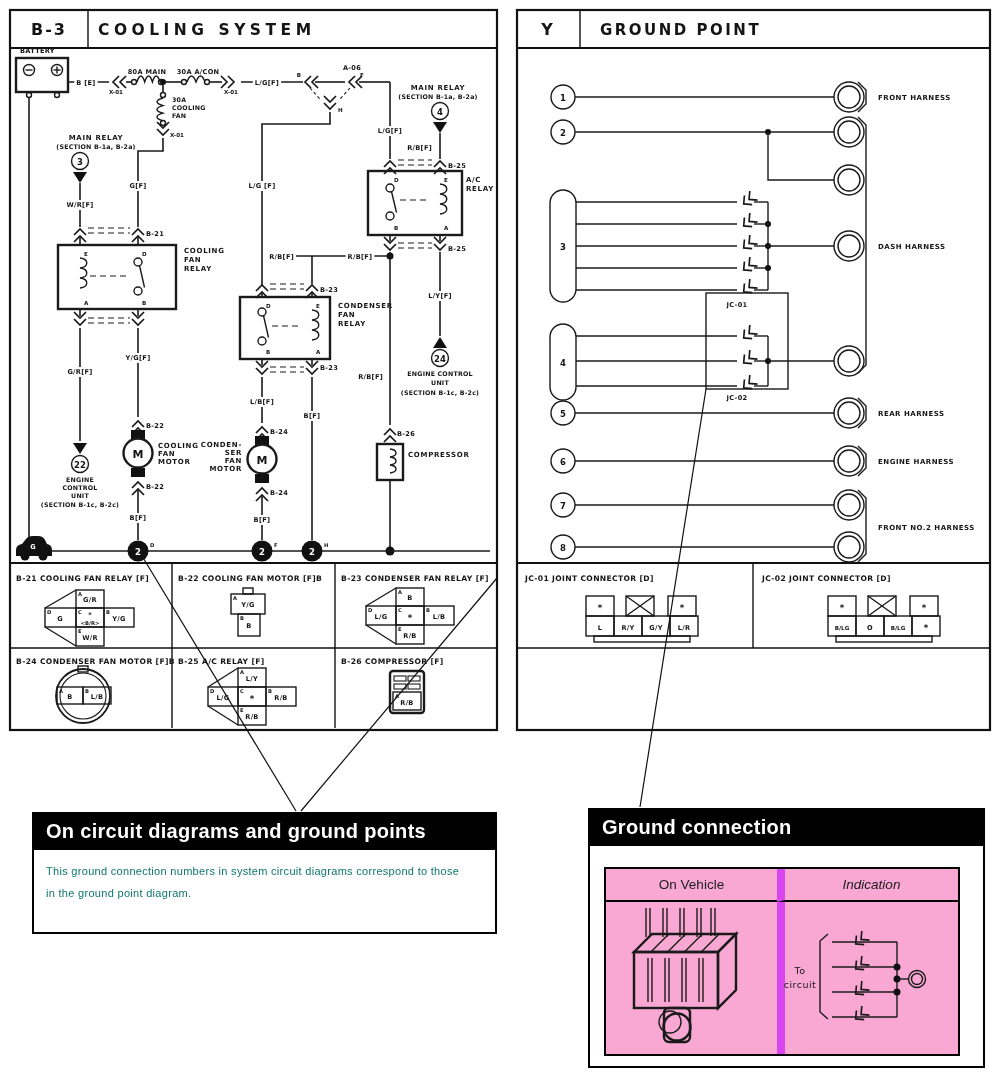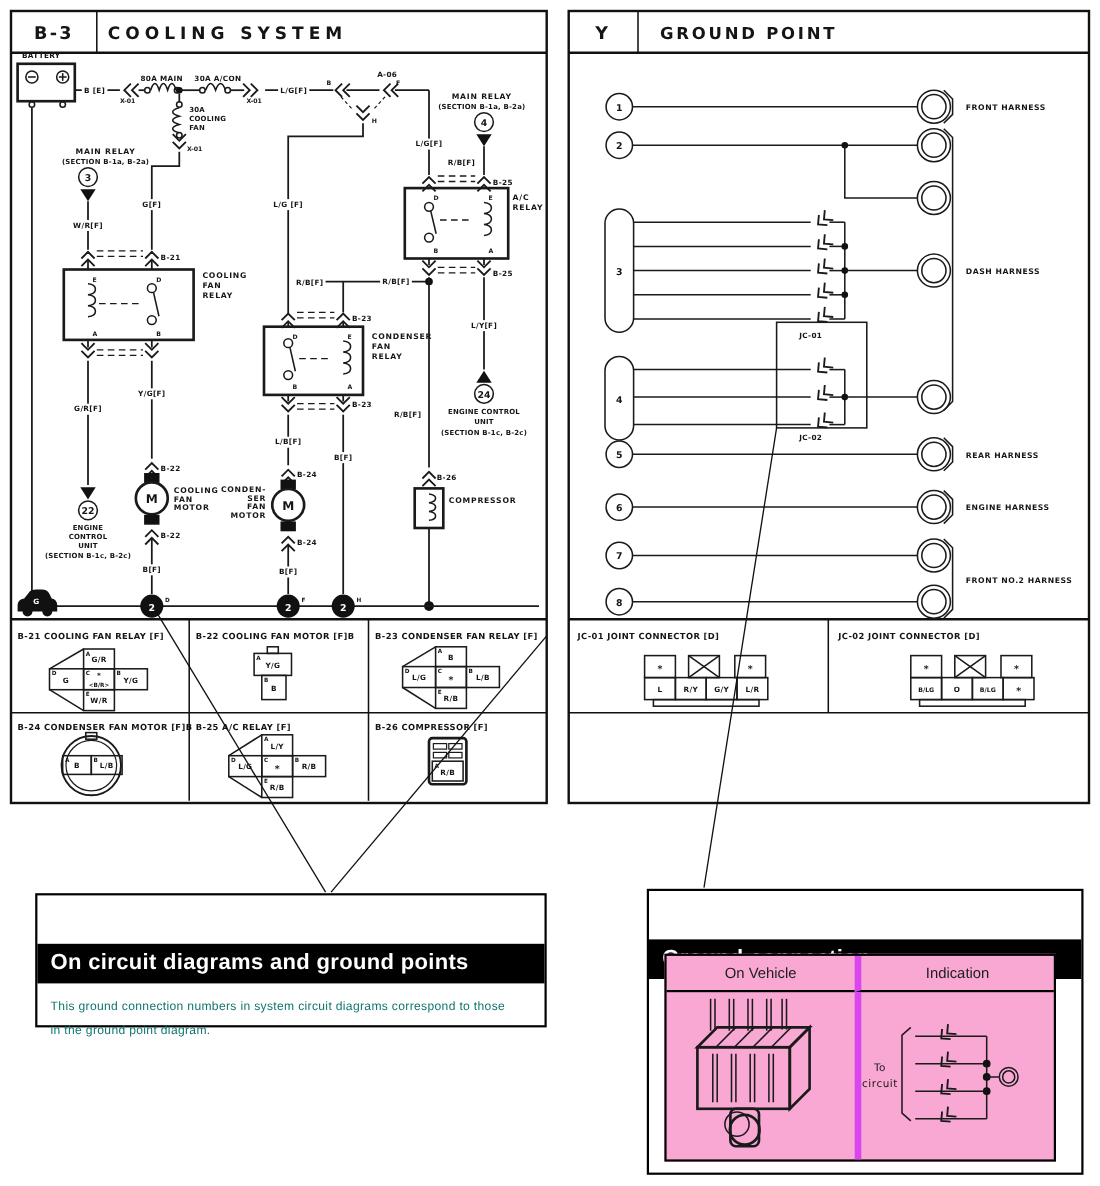--- a/index.html
+++ b/index.html
@@ -24,27 +24,27 @@
   .w2{stroke:#1a1a1a;stroke-width:2.4;fill:none;}
   .bd{stroke:#111;stroke-width:2.2;fill:none;}
   .thin{stroke:#111;stroke-width:1.4;fill:none;}
   .dsh{stroke:#1a1a1a;stroke-width:1.2;fill:none;stroke-dasharray:6,4;}
   .dsh2{stroke:#1a1a1a;stroke-width:1.1;fill:none;stroke-dasharray:3,2.6;}
   .blk{fill:#111;stroke:none;}
   .ch{stroke:#1a1a1a;stroke-width:1.7;fill:none;}
   
   .co{position:absolute;border:2px solid #000;background:#fff;box-sizing:border-box;}
   .co-h{background:#000;color:#fff;font-size:20px;font-weight:600;letter-spacing:.3px;
-        padding:6px 12px 7px 12px;font-family:"Liberation Sans",sans-serif;margin-top:44px;}
+        padding:6px 12px 7px 12px;font-family:"Liberation Sans",sans-serif;}
   .co-b{padding:10px 24px 10px 12px;font-size:11px;letter-spacing:.3px;line-height:22px;color:#0f766e;}
   .gi-table{position:absolute;left:604px;top:867px;width:356px;height:189px;border:2px solid #000;
             box-sizing:border-box;display:grid;grid-template-columns:171px 1fr;grid-template-rows:33px 1fr;background:#f9a8d4;}
   .gi-th{display:flex;align-items:center;justify-content:center;font-size:13.5px;color:#1c1c1c;
          border-bottom:2px solid #000;box-sizing:border-box;}
-  .gi-r{border-left:6px solid #d946ef;box-sizing:border-box;}
+  .gi-r{border-left:8px solid #d946ef;box-sizing:border-box;font-style:italic;}
 </style>
 </head>
 <body>
 
 <div id="page">
 
   <div class="co" style="left:32px;top:812px;width:465px;height:122px;">
     <div class="co-h">On circuit diagrams and ground points</div>
     <div class="co-b">This ground connection numbers in system circuit diagrams correspond to those in the ground point diagram.</div>
   </div>

